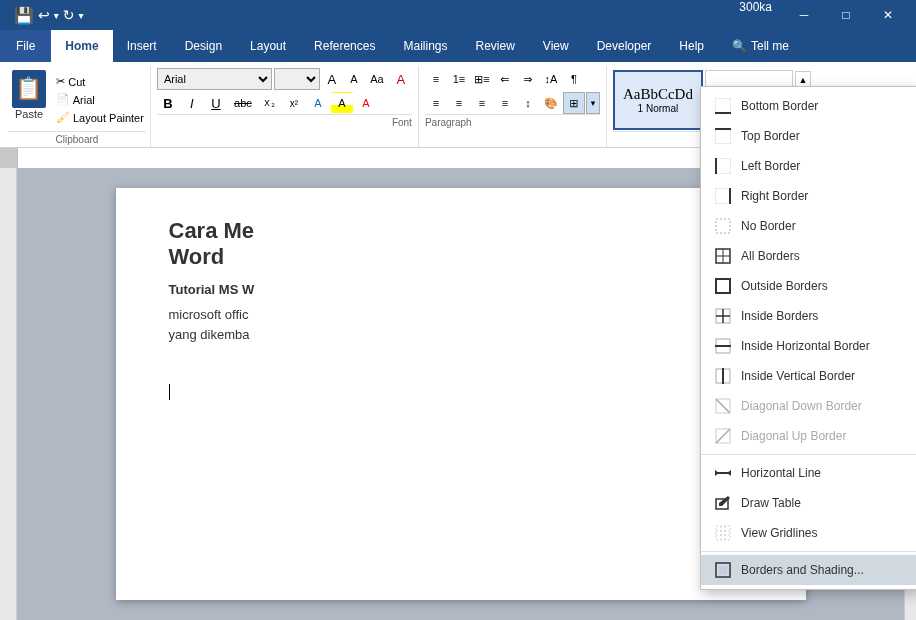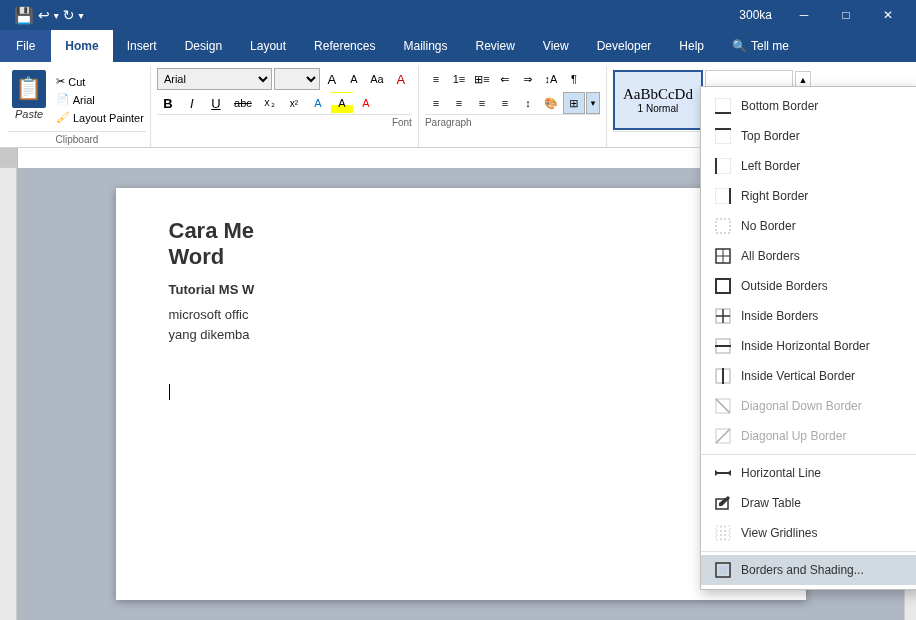--- a/index.html
+++ b/index.html
@@ -164,21 +164,20 @@
       margin-left: 8px;
     }
     .win-btn {
       width: 40px; height: 30px;
       display: flex; align-items: center; justify-content: center;
       cursor: pointer; color: white; font-size: 12px;
     }
 
     .top-right-area {
       display: flex;
-      align-items: center;
       margin-left: auto;
       color: white;
       font-size: 12px;
       gap: 4px;
     }
   </style>
 </head>
 <body>
 
 <div class="title-bar">
@@ -216,21 +215,21 @@
       <span>Tell me</span>
   </div>
 </div>
 
 <div class="ribbon-toolbar">
 
   <div style="display:flex;flex-direction:column;border-right:1px solid #e0e0e0;padding:2px 4px;">
     <div style="display:flex;align-items:stretch;flex:1;gap:4px;">
       <div style="display:flex;flex-direction:column;align-items:center;cursor:pointer;padding:2px 4px;">
         <div style="width:34px;height:38px;background:#1e4d87;display:flex;align-items:center;justify-content:center;font-size:22px;color:white;border-radius:2px;">📋</div>
-        <span style="font-size:11px;color:#333;font-style:italic;">Paste</span>
+        <span style="font-size:11px;color:#333;">Paste</span>
       </div>
       <div style="display:flex;flex-direction:column;gap:1px;justify-content:center;">
         <div style="display:flex;align-items:center;gap:3px;cursor:pointer;font-size:11px;padding:2px;">
           <span>✂</span>
             <span>Cut</span>
         </div>
         <div style="display:flex;align-items:center;gap:3px;cursor:pointer;font-size:11px;padding:2px;">
           <span>📄</span>
             <span>Arial</span>
         </div>

